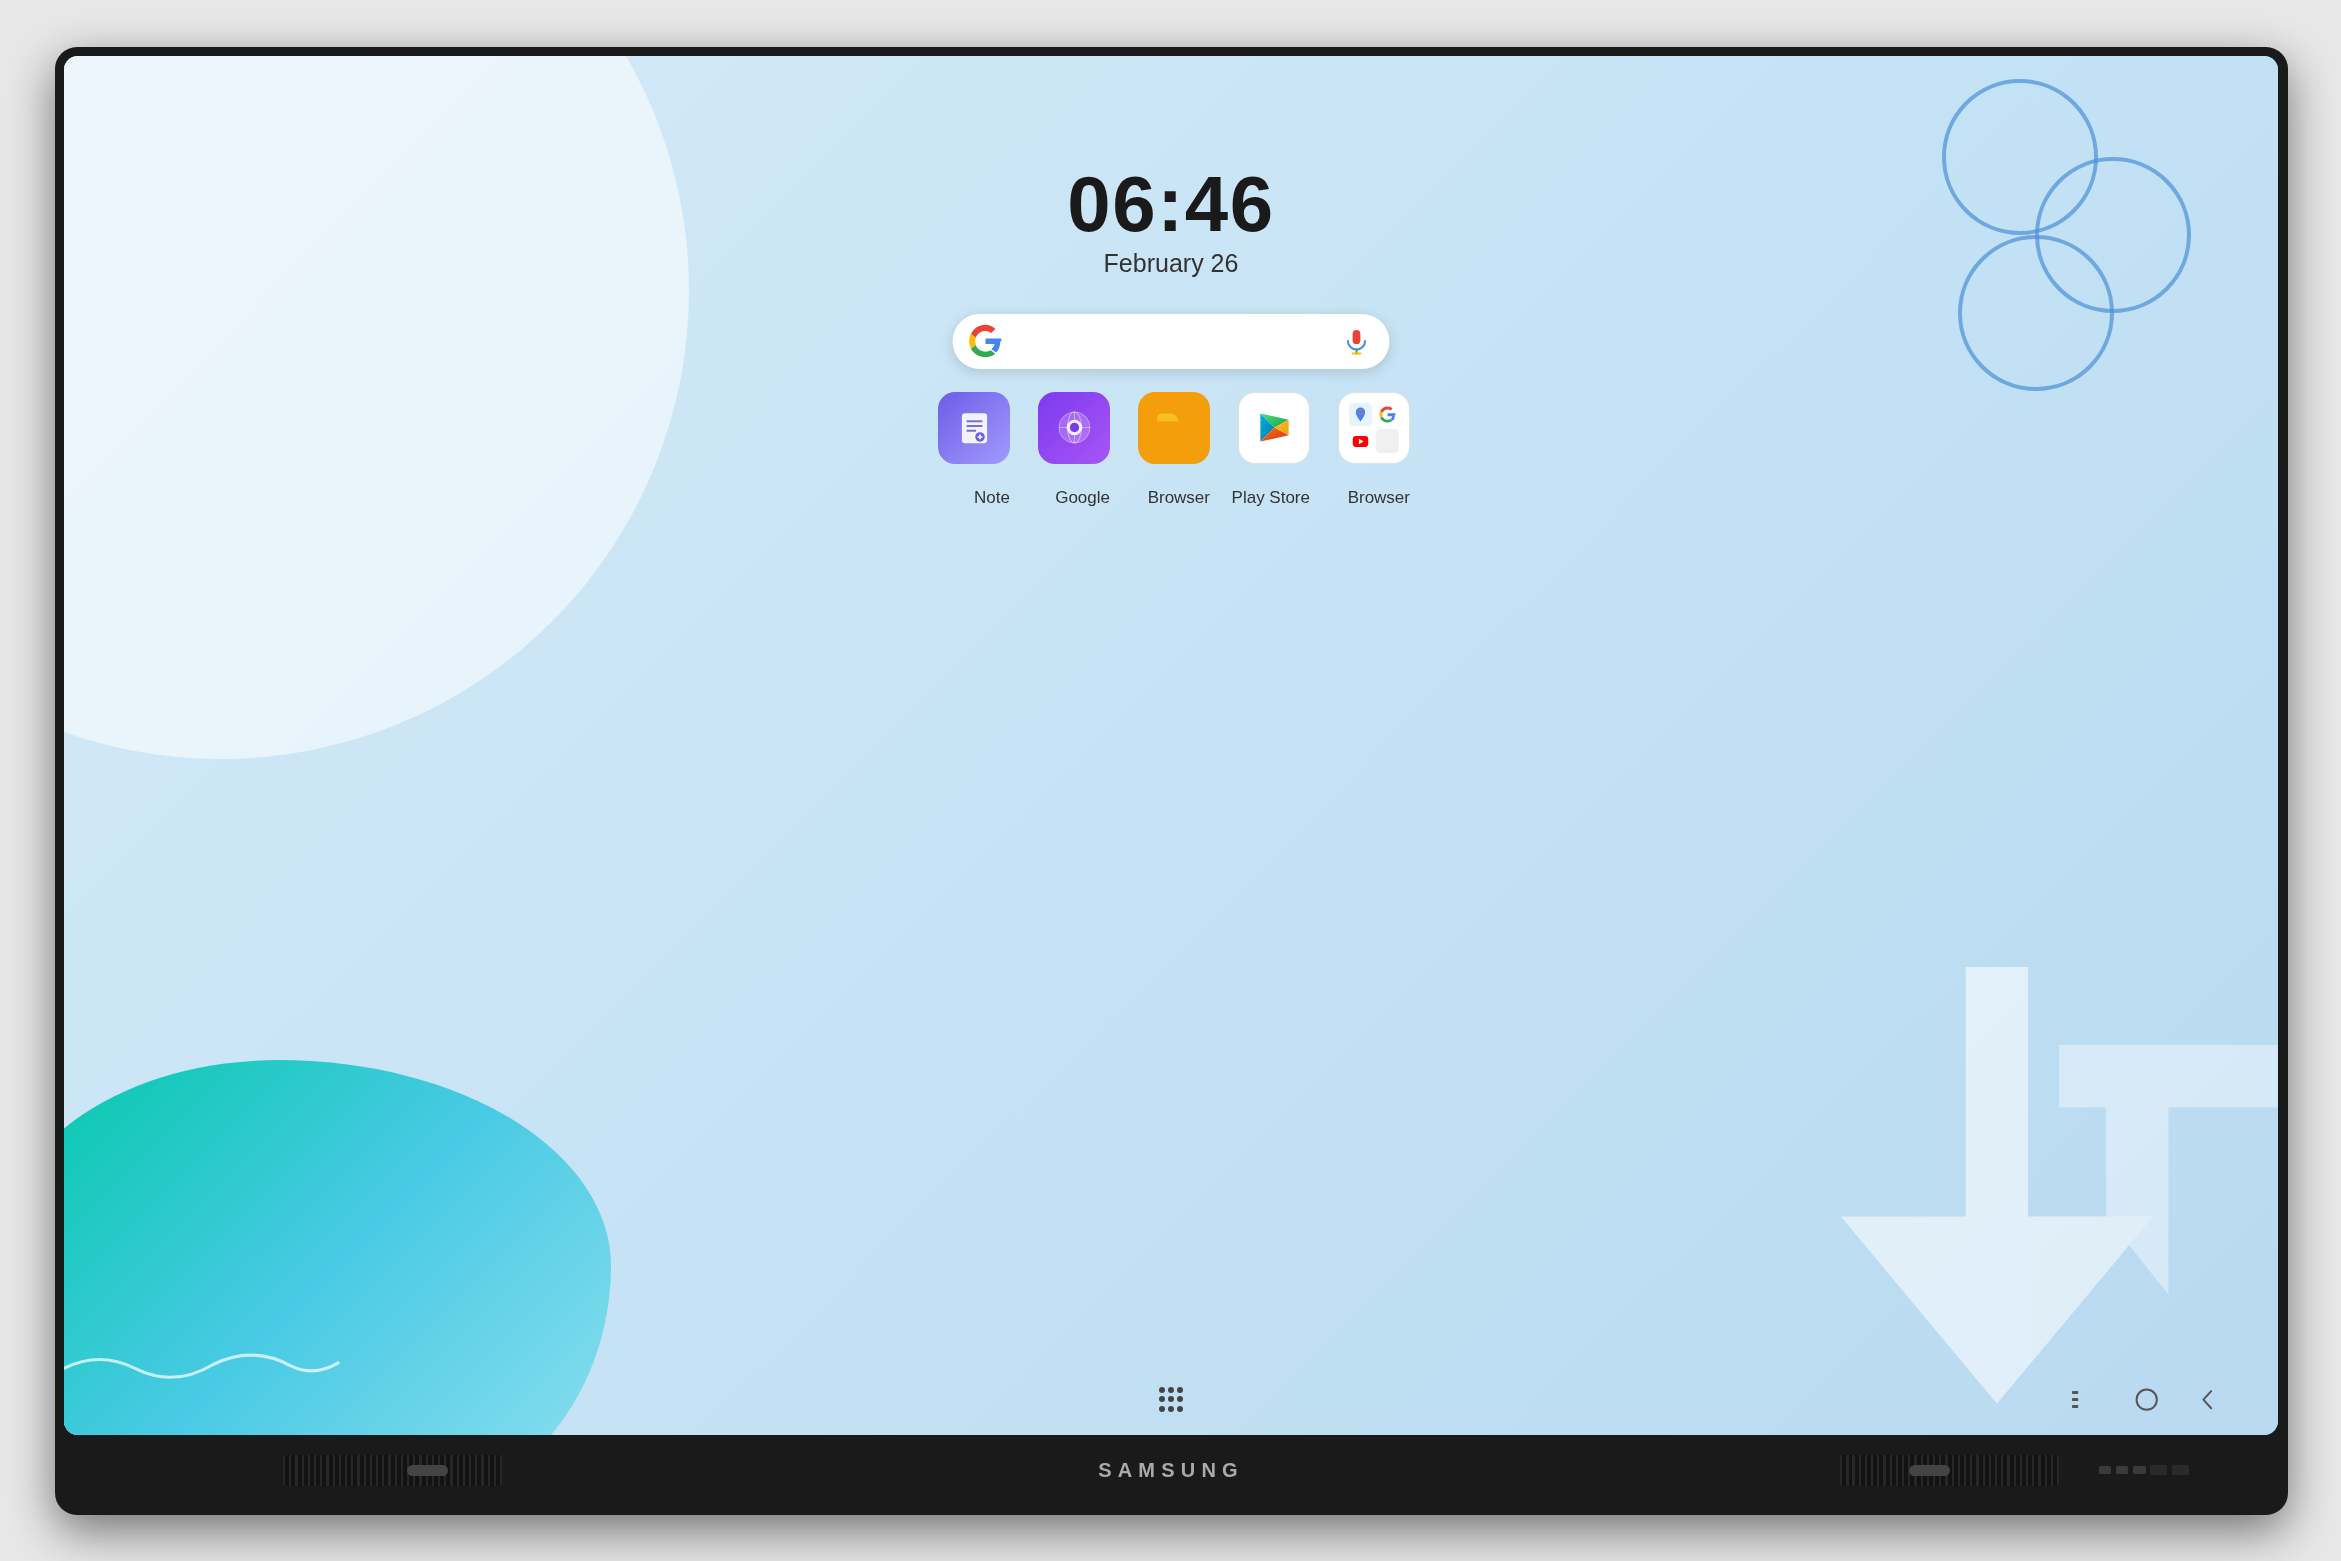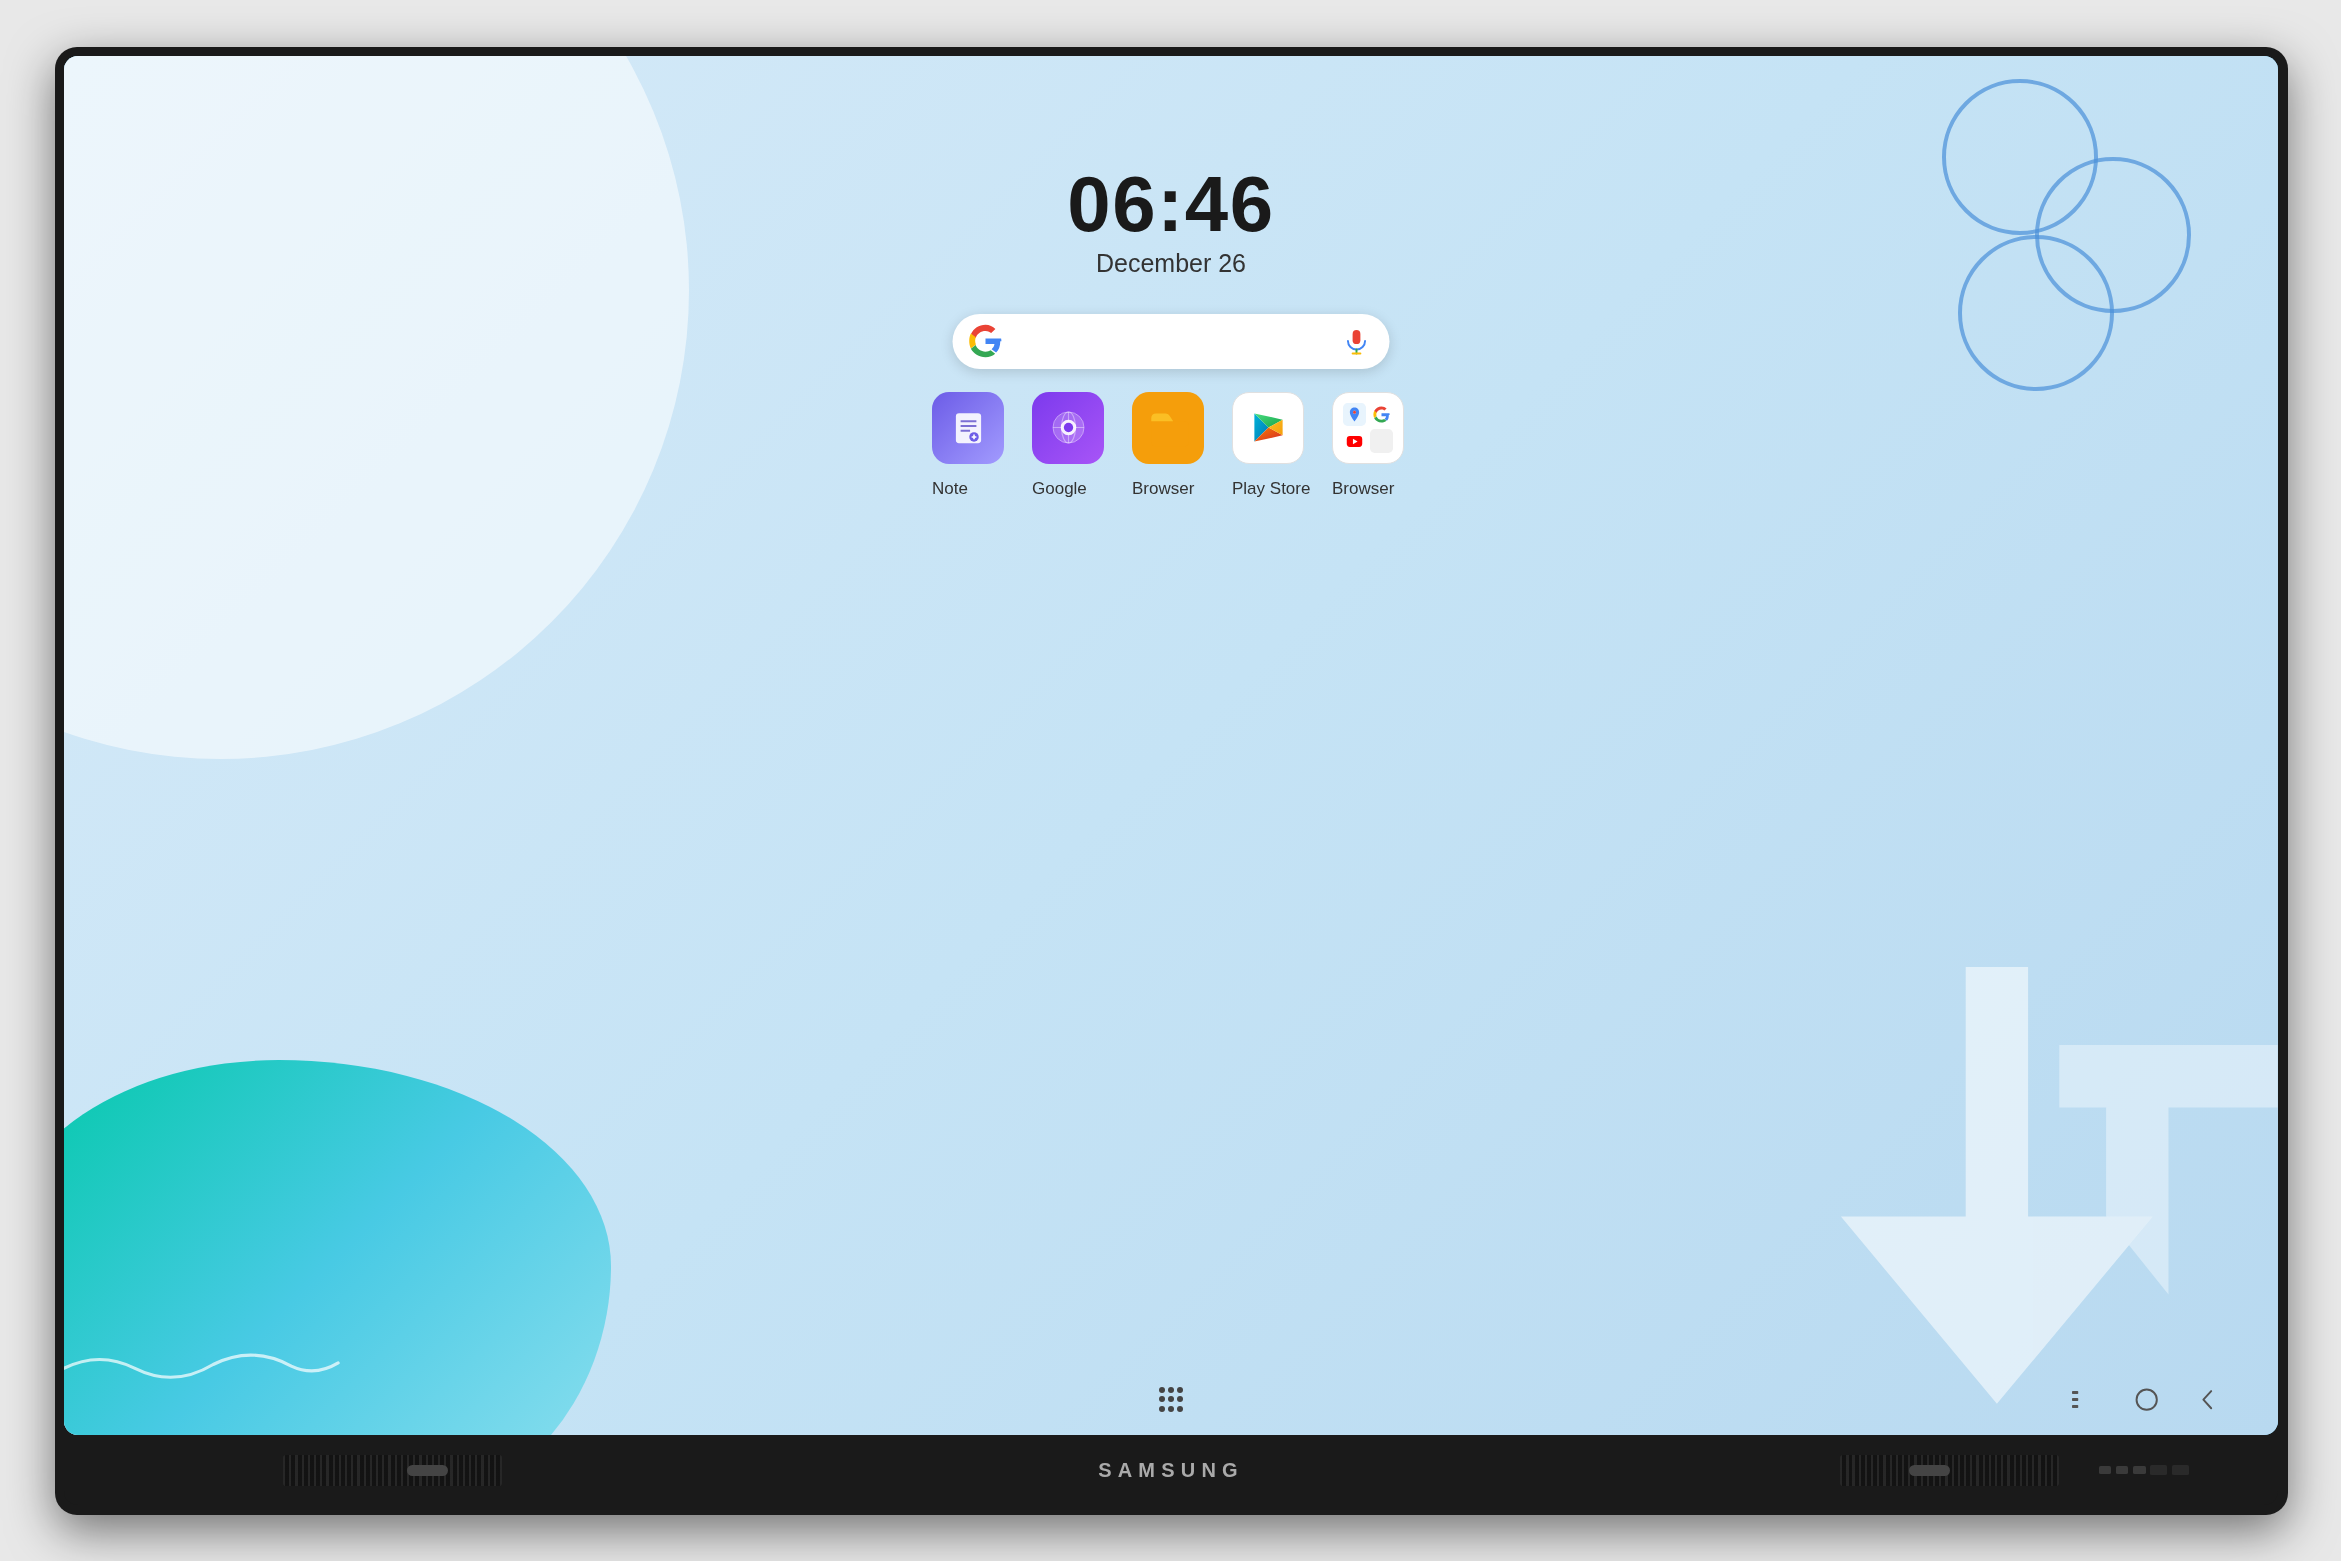--- a/index.html
+++ b/index.html
@@ -181,22 +181,22 @@
       left: 50%;
       transform: translateX(-50%);
       display: flex;
       gap: 22px;
       align-items: flex-start;
     }
 
     .app-item {
       display: flex;
       flex-direction: column;
-      align-items: flex-start;
-      gap: 15px;
+      align-items: flex-end;
+      gap: 24px;
       cursor: pointer;
       width: 78px;
     }
 
     .app-icon {
       width: 72px;
       height: 72px;
       border-radius: 17px;
       display: flex;
       align-items: center;
@@ -374,21 +374,21 @@
 
             <polygon points="280,0 360,0 360,320 520,320 320,560 120,320 280,320" fill="white"></polygon>
 
             <polygon points="400,100 680,100 680,180 540,180 540,420 460,320 460,180 400,180" fill="white" opacity="0.7"></polygon>
           </g>
         </svg>
       </div>
 
       <div class="clock-container">
         <div class="clock-time">06:46</div>
-        <div class="clock-date">December 26</div>
+        <div class="clock-date">February 26</div>
       </div>
 
       <div class="search-bar">
 
         <svg class="google-g" viewBox="0 0 46 46" xmlns="http://www.w3.org/2000/svg">
           <path d="M23 9.4c3.7 0 6.3 1.6 7.7 2.9l5.7-5.7C32.9 3.3 28.4 1 23 1 14.2 1 6.7 6.2 3.2 13.8l6.6 5.1C11.5 13 16.8 9.4 23 9.4z" fill="#EA4335"></path>
           <path d="M44.5 23.5c0-1.6-.1-2.8-.4-4H23v7.6h12.1c-.3 2.8-1.8 5.3-3.9 6.9l6.1 4.7c3.6-3.3 5.7-8.2 5.7-15.2z" fill="#4285F4"></path>
           <path d="M9.8 27.1c-.5-1.5-.8-3-.8-4.6s.3-3.1.8-4.6l-6.6-5.1C1.7 15.8 1 19.3 1 23s.7 7.2 2.2 10.2l6.6-5.1z" fill="#FBBC05"></path>
           <path d="M23 45c5.3 0 9.8-1.8 13.1-4.8l-6.1-4.7c-1.8 1.2-4.1 1.9-7 1.9-6.2 0-11.5-3.6-13.2-8.9l-6.6 5.1C6.7 39.8 14.2 45 23 45z" fill="#34A853"></path>
         </svg>

